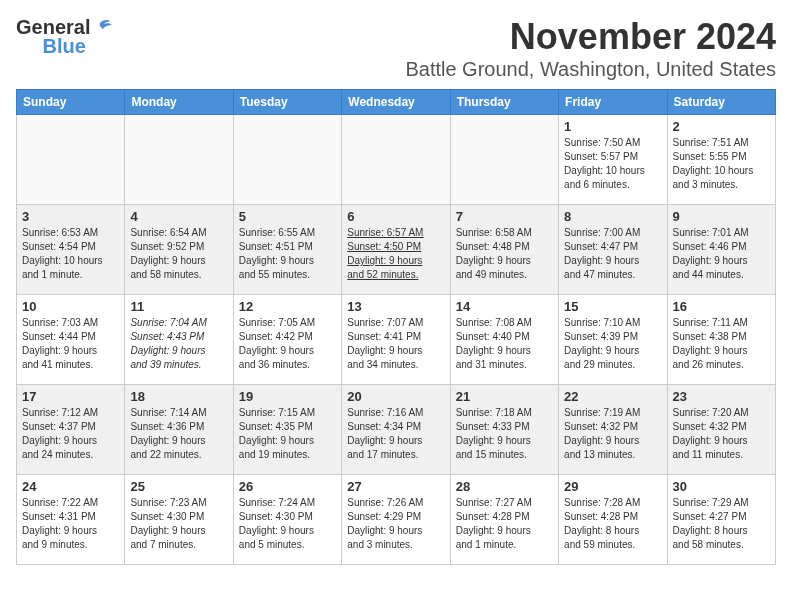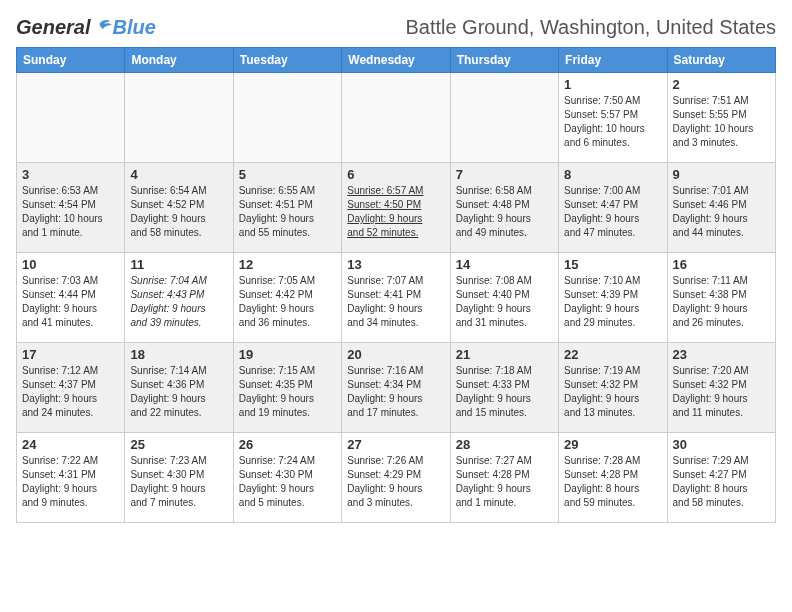--- a/index.html
+++ b/index.html
@@ -11,23 +11,22 @@
       padding: 16px;
     }
     .header-area {
       display: flex;
       justify-content: space-between;
       align-items: flex-start;
       margin-bottom: 8px;
     }
     .logo {
       display: flex;
-      flex-direction: row;
-      align-items: flex-end;
-      font-style: italic;
+      flex-direction: column;
+      align-items: center;
     }
     .title-area {
       text-align: right;
     }
     .month-title {
       font-size: 36px;
       font-weight: bold;
       color: #333;
     }
     .location-title {
@@ -82,20 +81,21 @@
   <div class="logo">
     <div style="display:flex;align-items:center;">
       <span style="font-size:20px;font-weight:bold;color:#333;">General</span>
       <svg width="22" height="18" viewBox="0 0 22 18">
         <path d="M10 4 C12 1, 18 0, 20 2 C18 3, 15 3, 14 5 C16 4, 20 4, 22 6 C18 6, 15 7, 13 10 C11 8, 9 7, 10 4Z" fill="#4a90d9"></path>
       </svg>
     </div>
     <span style="font-size:20px;font-weight:bold;color:#4a90d9;margin-top:-4px;">Blue</span>
   </div>
   <div class="title-area">
+    <div class="month-title">November 2024</div>
     <div class="location-title">Battle Ground, Washington, United States</div>
   </div>
 </div>
 
 <table class="calendar">
   <thead>
     <tr>
     <th>Sunday</th>
         <th>Monday</th>
         <th>Tuesday</th>
@@ -131,21 +131,21 @@
         <td class="shaded">
           <span class="day-number">3</span>
           <div class="day-info" style="white-space: pre-line;">Sunrise: 6:53 AM
 Sunset: 4:54 PM
 Daylight: 10 hours
 and 1 minute.</div>
         </td>
         <td class="shaded">
           <span class="day-number">4</span>
           <div class="day-info" style="white-space: pre-line;">Sunrise: 6:54 AM
-Sunset: 4:52 PM
+Sunset: 9:52 PM
 Daylight: 9 hours
 and 58 minutes.</div>
         </td>
         <td class="shaded">
           <span class="day-number">5</span>
           <div class="day-info" style="white-space: pre-line;">Sunrise: 6:55 AM
 Sunset: 4:51 PM
 Daylight: 9 hours
 and 55 minutes.</div>
         </td>

